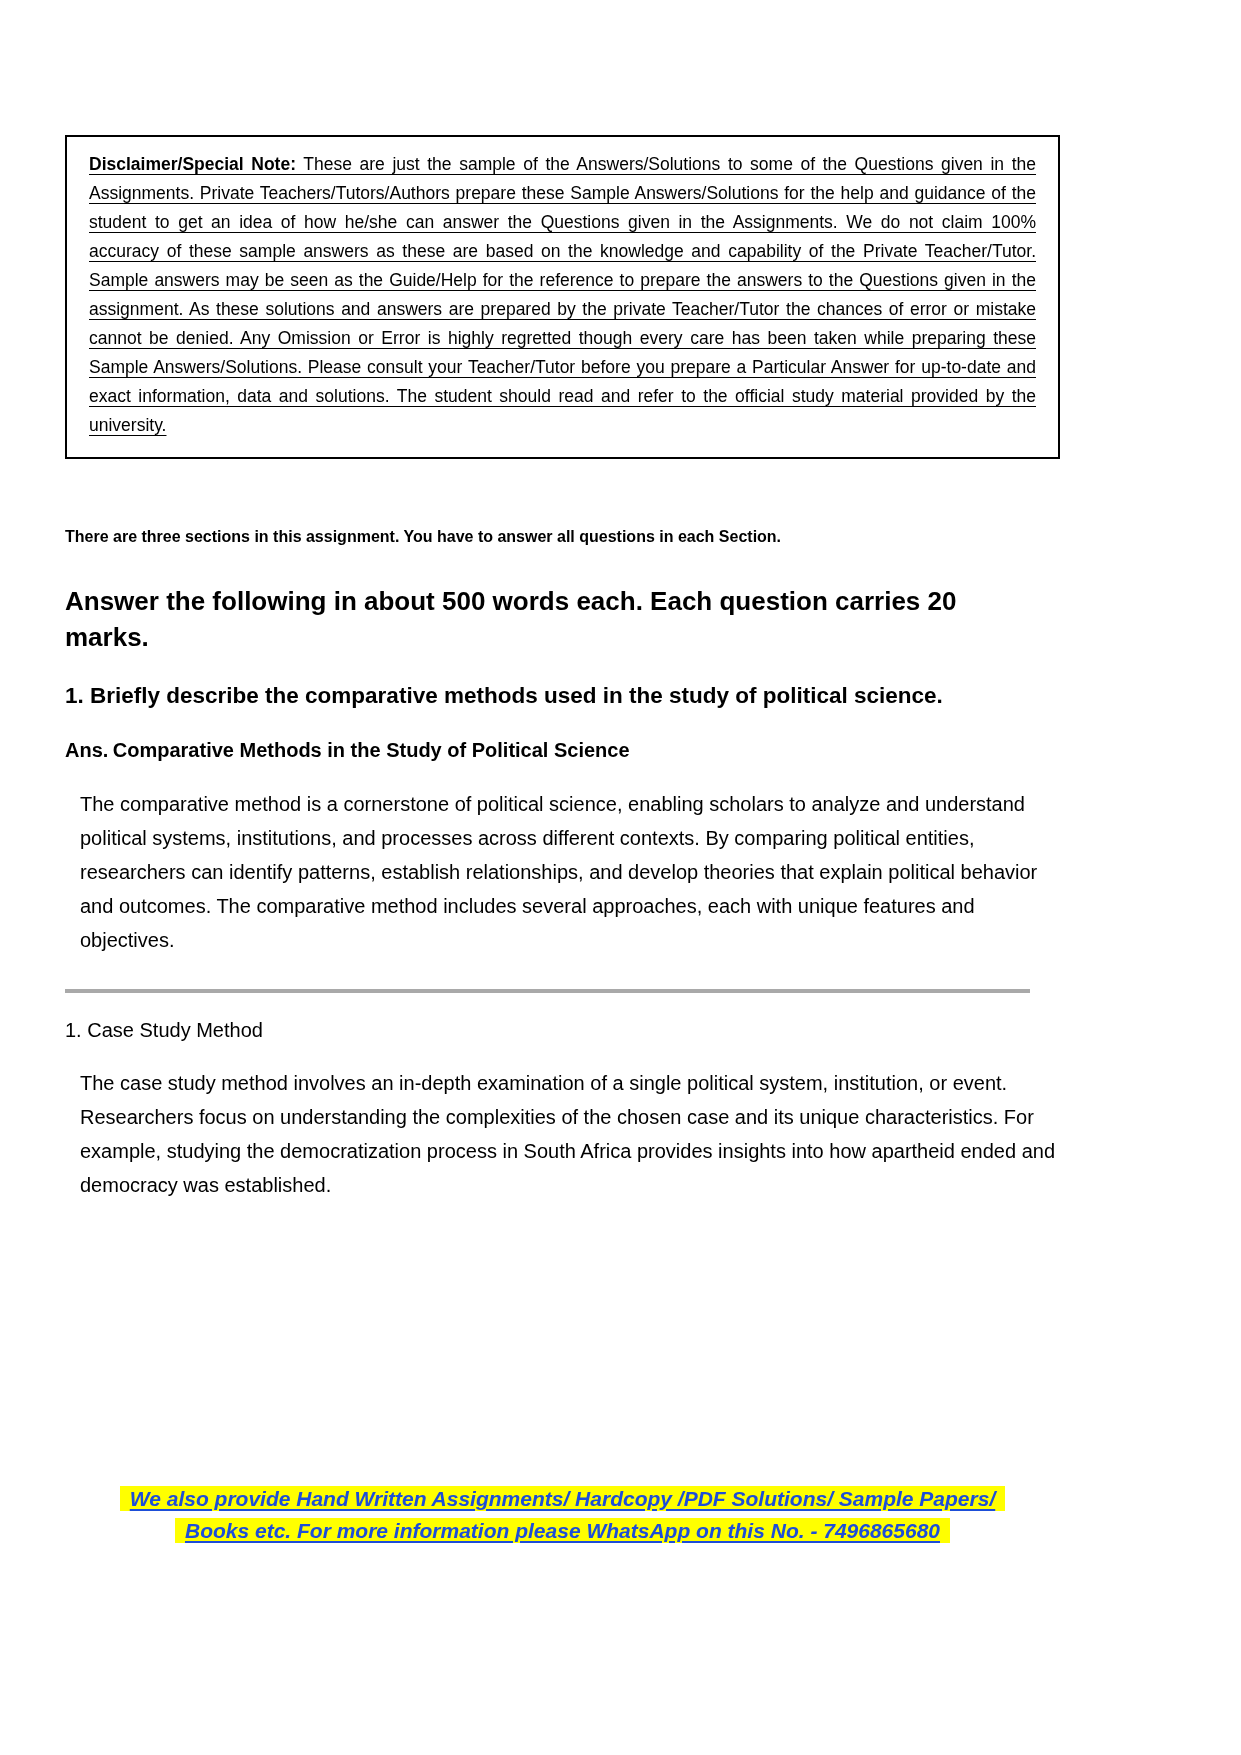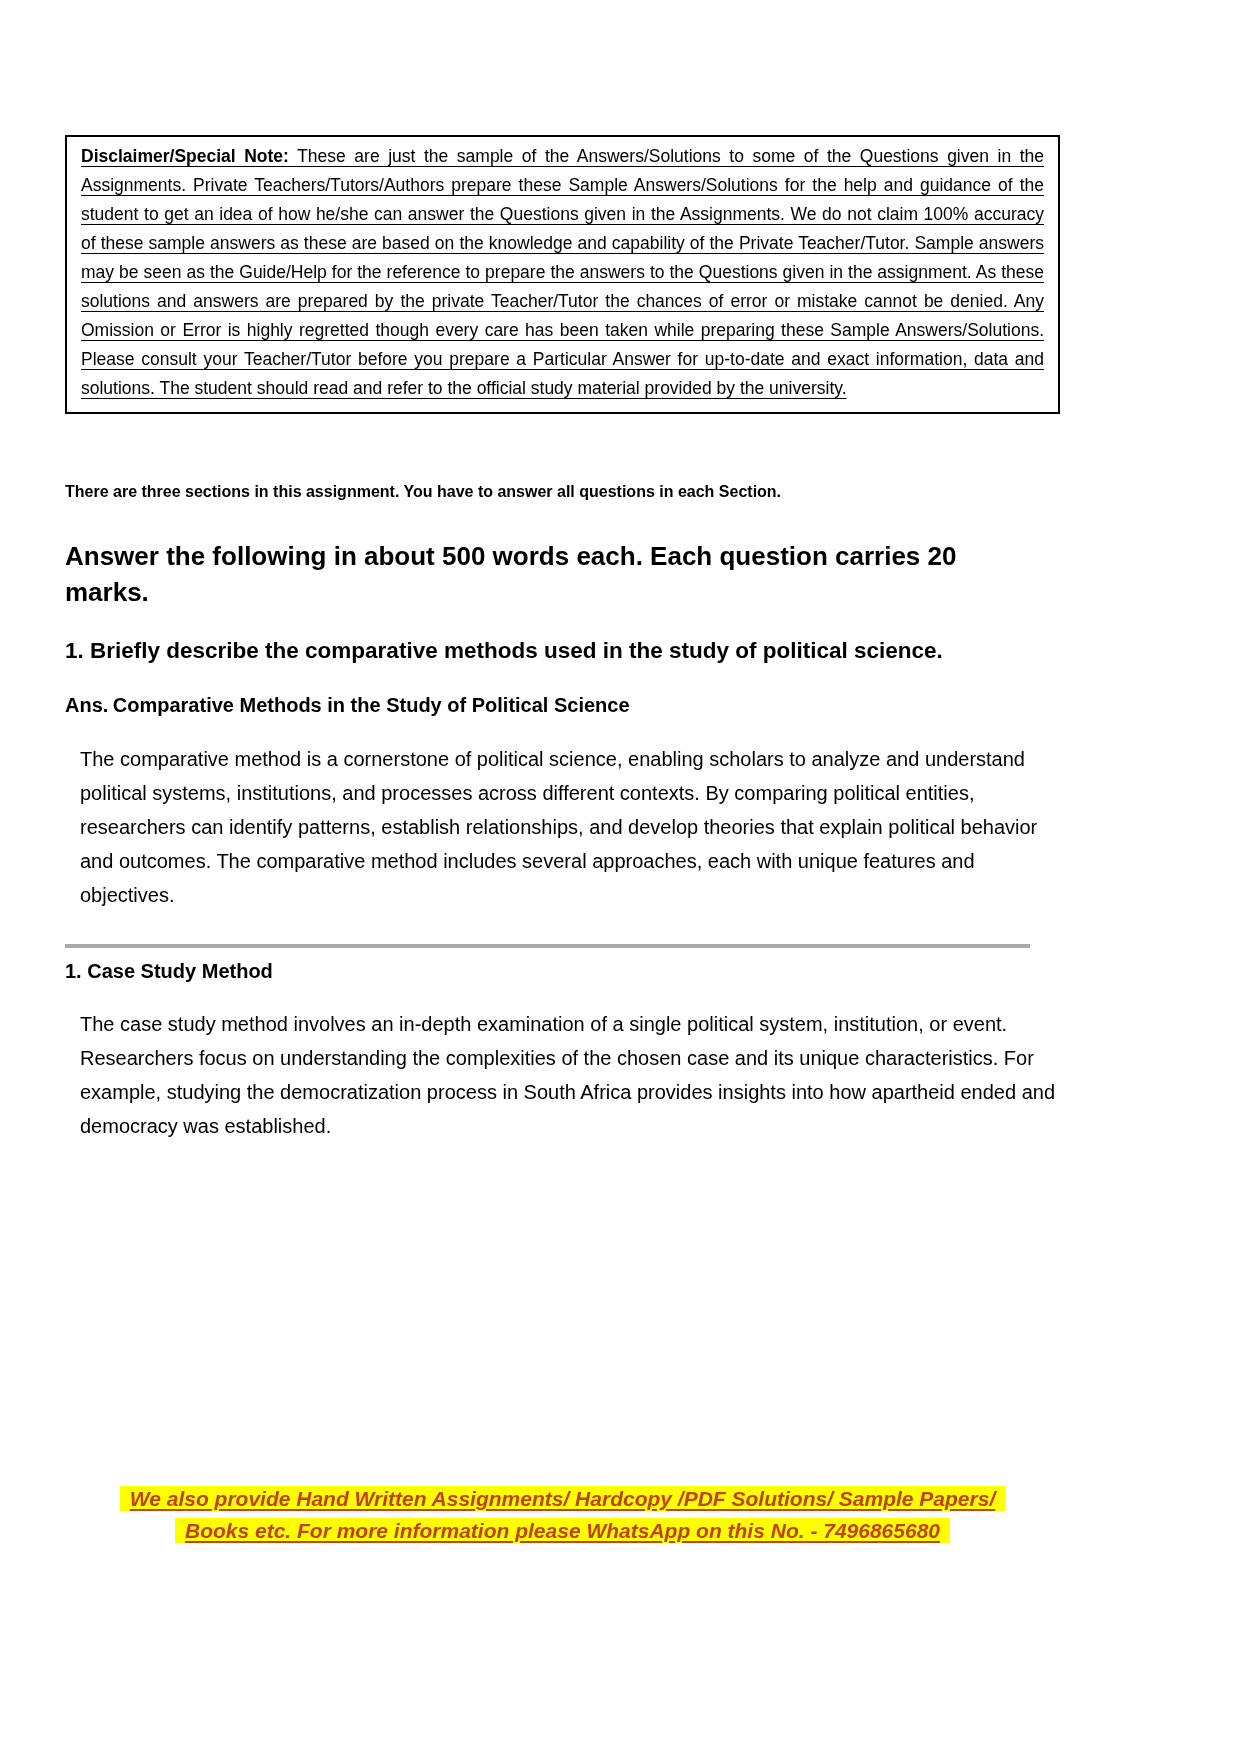--- a/index.html
+++ b/index.html
@@ -22,21 +22,21 @@
   .content {
     padding: 135px 72px 0 65px;
   }
   .disclaimer-box {
     border: 2px solid #000000;
     box-sizing: border-box;
     width: 995px;
     padding: 5px 14px 9px 14px;
   }
   .disclaimer-text {
-    margin: 0;
+    margin: 8px;
     font-size: 17.5px;
     line-height: 29px;
     text-align: justify;
     text-decoration: underline;
     text-underline-offset: 4px;
   }
   .intro {
     margin: 60px 0 0 0;
     max-width: 980px;
     font-size: 16px;
@@ -87,39 +87,39 @@
     margin-top: 22px;
   }
   .divider {
     border: none;
     height: 4px;
     width: 965px;
     background: #a9a9a9;
     margin: 32px 0 0 0;
   }
   .sub-heading {
-    margin: 9px 0 0 0;
+    margin: 23px 0 0 0;
     font-size: 20px;
-    font-weight: bold;
+    font-weight: normal;
     line-height: 28px;
   }
   .footer {
     position: absolute;
     left: 65px;
     top: 1483px;
     width: 995px;
     text-align: center;
     font-size: 21px;
     font-weight: bold;
     font-style: italic;
     line-height: 31.5px;
   }
   .footer .hl {
     background: #ffff00;
-    color: #c2410c;
+    color: #1d4ed8;
     text-decoration: underline;
     text-underline-offset: 3px;
     padding: 1px 10px;
   }
 </style>
 </head>
 <body>
 
 <div class="page">
   <div class="content">

